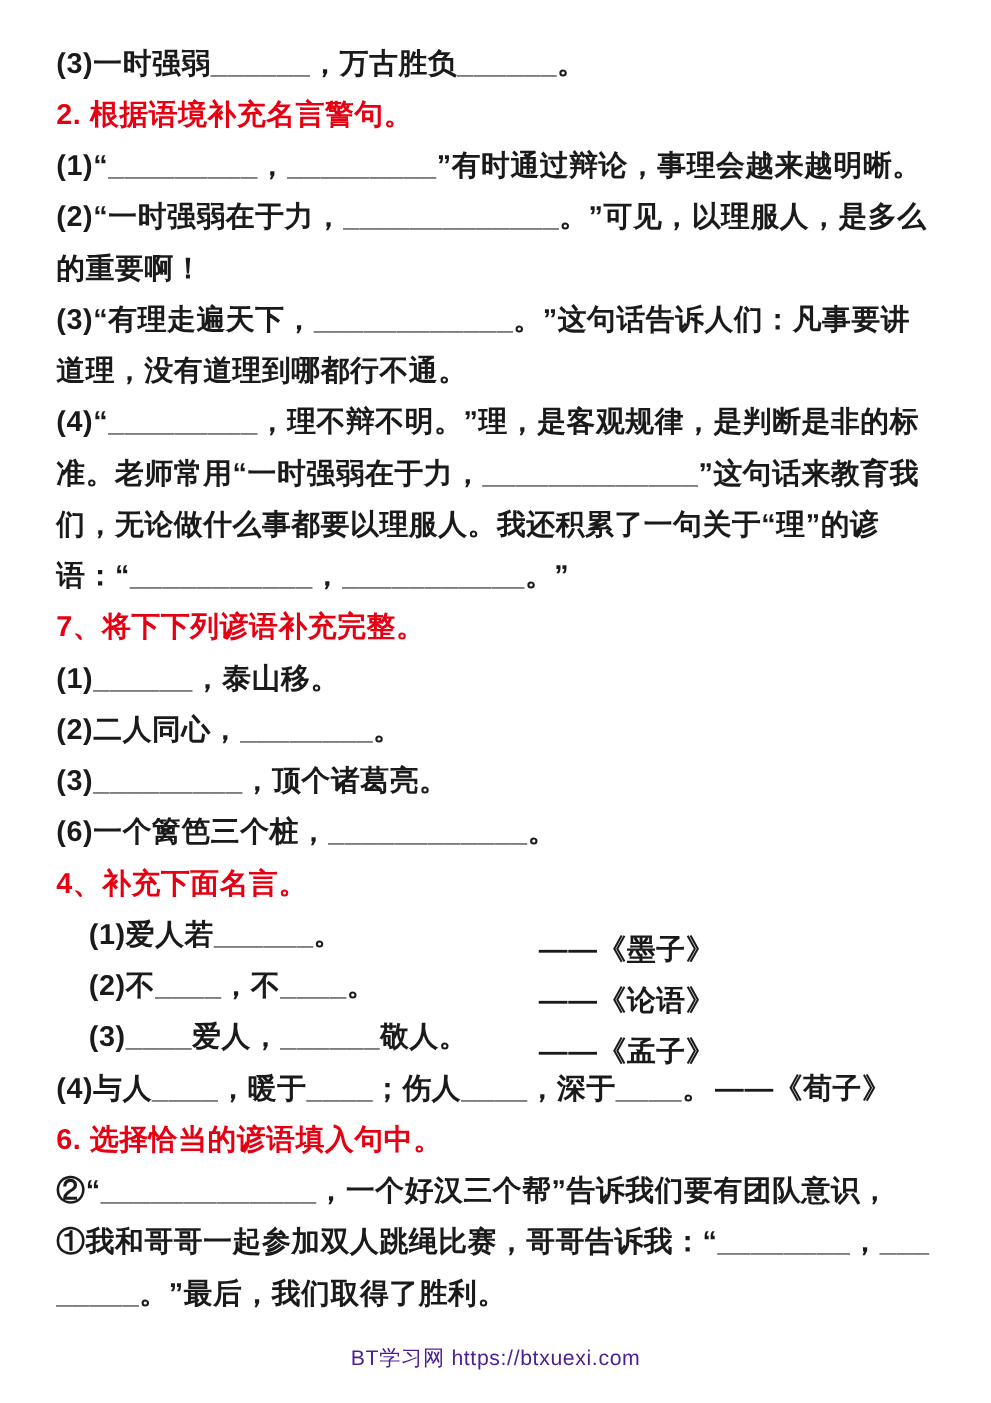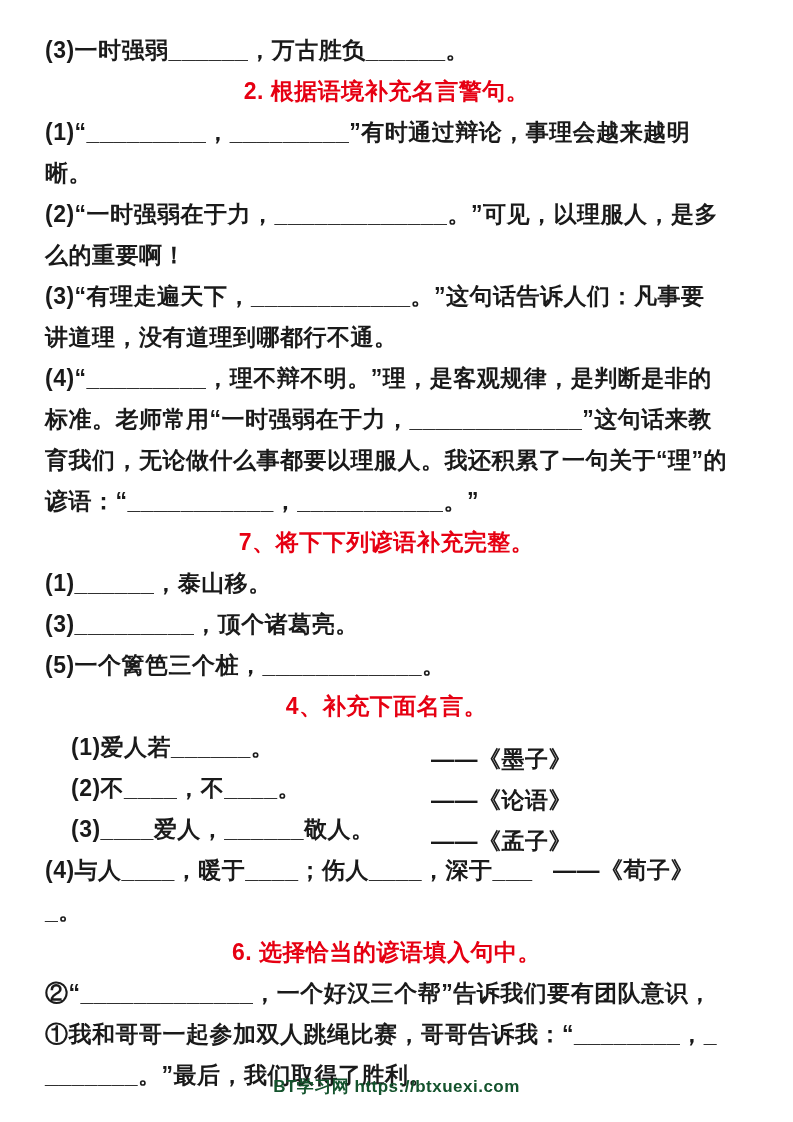--- a/index.html
+++ b/index.html
@@ -11,36 +11,35 @@
     width: 793px;
     height: 1122px;
     position: relative;
     overflow: hidden;
     font-family: "Liberation Sans", sans-serif;
   }
   .sheet {
     position: absolute;
     inset: 0;
     background: #ffffff;
-    padding: 30px 65px 0 45px;
+    padding: 30px 46px 0 45px;
     box-sizing: border-box;
   }
   .line {
     margin: 0;
     font-size: 23px;
     line-height: 41px;
     font-weight: 600;
     color: #1a1a1a;
     letter-spacing: 0.5px;
     word-break: break-all;
   }
   .heading {
     color: #e60012;
     font-weight: 800;
-    text-align: center;
   }
   
   .s4row {
     position: relative;
     margin-left: 26px;
   }
   .s4row .src-mid {
     position: absolute;
     left: 360px;
     top: 12px;
@@ -53,42 +52,43 @@
     margin-left: auto;
     white-space: nowrap;
   }
   .footer {
     position: absolute;
     left: 0;
     right: 0;
     bottom: 24px;
     text-align: center;
     font-size: 17px;
-    font-weight: 700;
-    color: #14532d;
+    font-weight: 400;
+    color: #4c1d95;
     letter-spacing: 0.5px;
   }
 </style>
 </head>
 <body>
 
 <div class="sheet">
 
   <p class="line">(3)一时强弱______，万古胜负______。</p>
 
   <p class="line heading">2. 根据语境补充名言警句。</p>
   <p class="line">(1)“_________，_________”有时通过辩论，事理会越来越明晰。</p>
   <p class="line">(2)“一时强弱在于力，_____________。”可见，以理服人，是多么的重要啊！</p>
   <p class="line">(3)“有理走遍天下，____________。”这句话告诉人们：凡事要讲道理，没有道理到哪都行不通。</p>
   <p class="line">(4)“_________，理不辩不明。”理，是客观规律，是判断是非的标准。老师常用“一时强弱在于力，_____________”这句话来教育我们，无论做什么事都要以理服人。我还积累了一句关于“理”的谚语：“___________，___________。”</p>
 
   <p class="line heading">7、将下下列谚语补充完整。</p>
   <p class="line">(1)______，泰山移。</p>
+  <p class="line">(2)二人同心，________。</p>
   <p class="line">(3)_________，顶个诸葛亮。</p>
-  <p class="line">(5)一个篱笆三个桩，____________。</p>
+  <p class="line">(6)一个篱笆三个桩，____________。</p>
 
   <p class="line heading">4、补充下面名言。</p>
   <p class="line s4row">
     <span>(1)爱人若______。</span>
     <span class="src-mid">——《墨子》</span>
   </p>
   <p class="line s4row">
     <span>(2)不____，不____。</span>
     <span class="src-mid">——《论语》</span>
   </p>

